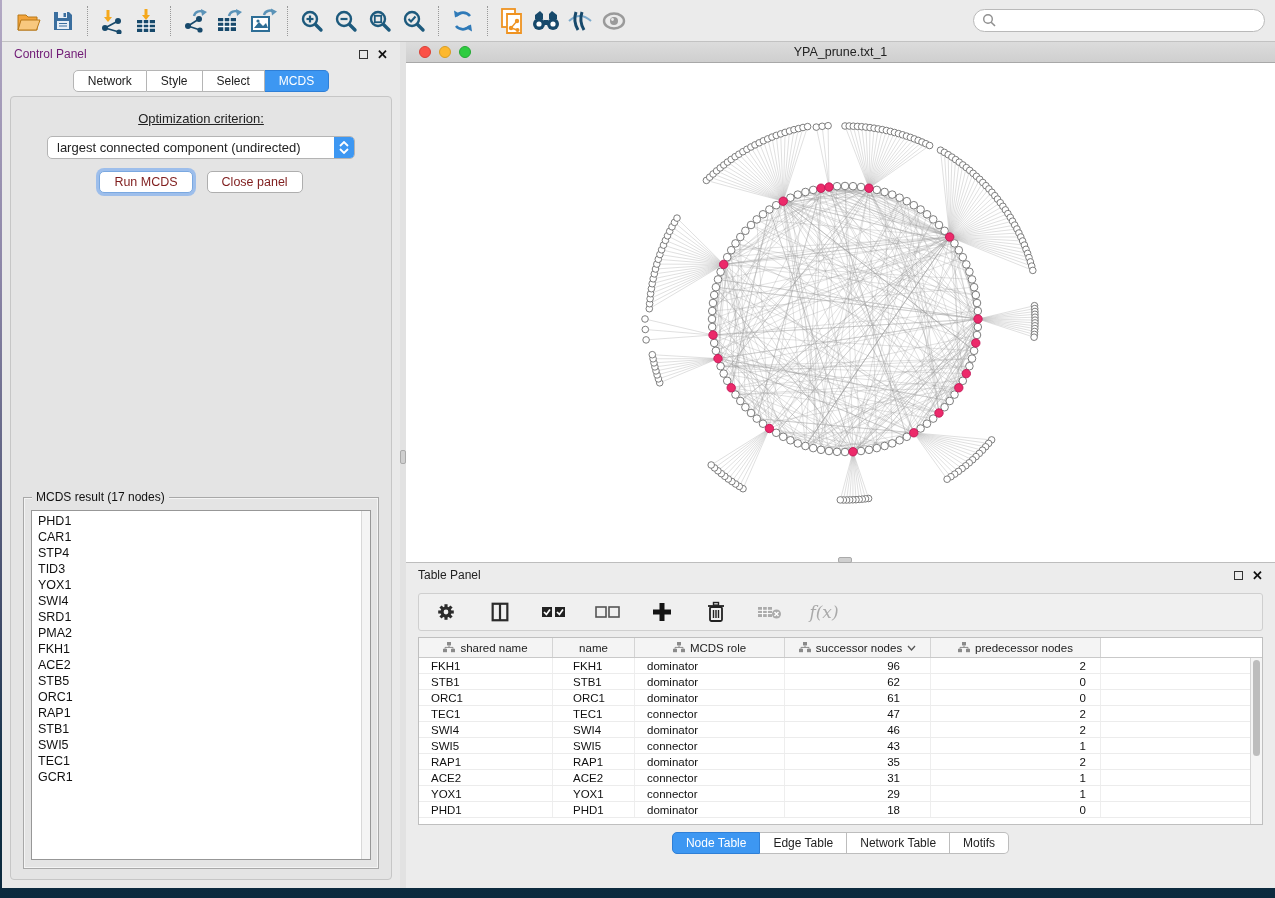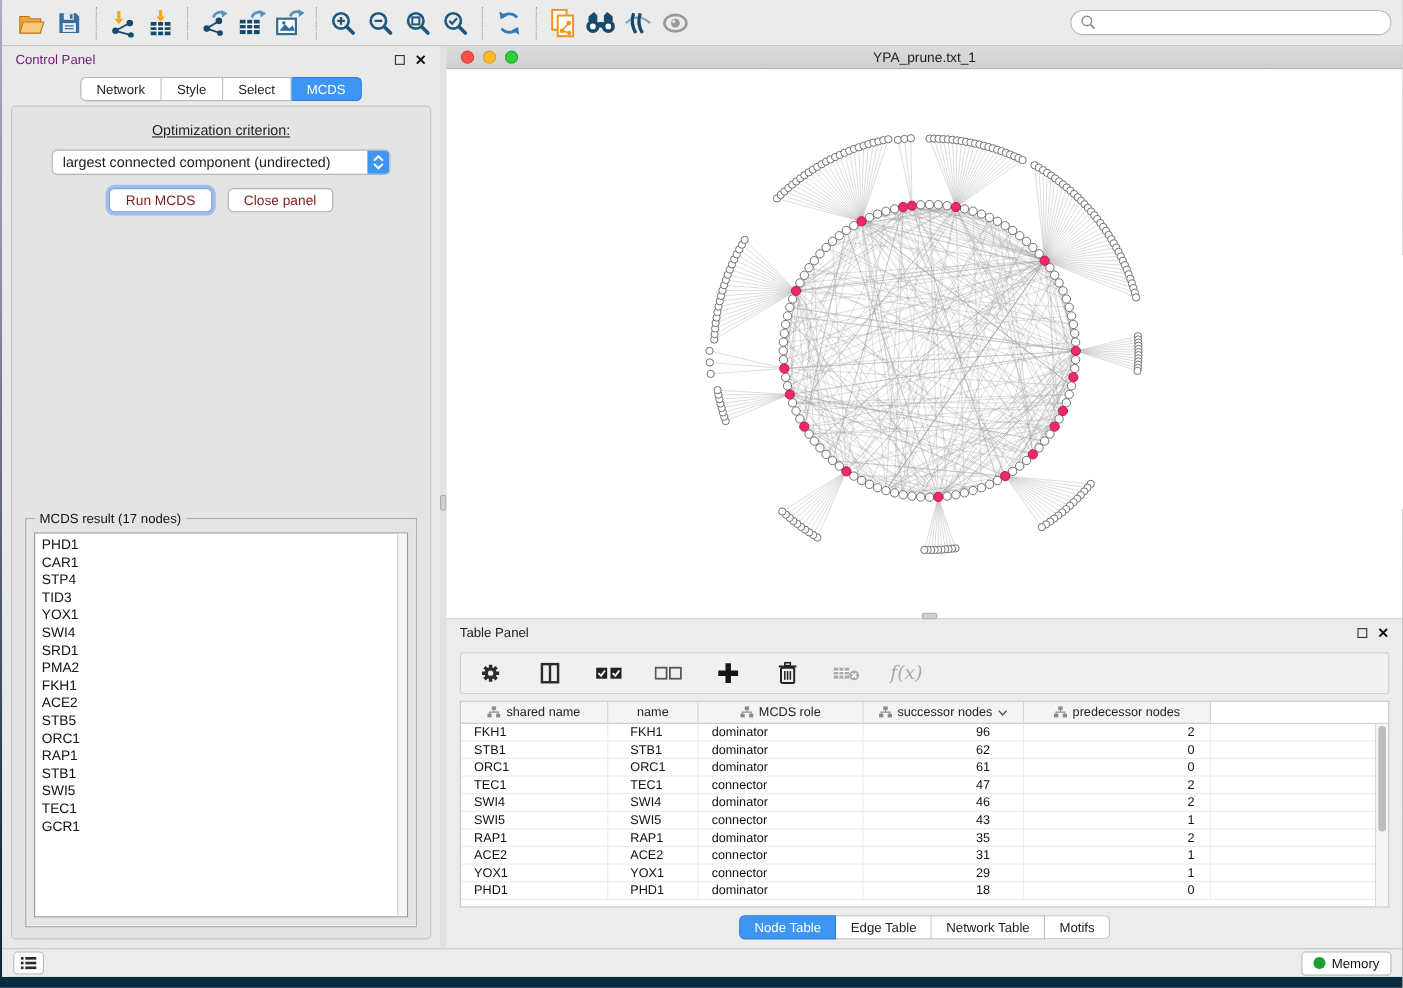--- a/index.html
+++ b/index.html
@@ -1341,31 +1341,13 @@
         <div class="tp-tabs">
             <div class="btab active">Node Table</div>
             <div class="btab">Edge Table</div>
             <div class="btab">Network Table</div>
             <div class="btab">Motifs</div>
           </div>
       </div>
     </div>
   </div>
 
-  <div class="statusbar">
-    <span class="list-btn">
-      <svg width="16" height="13" viewBox="0 0 16 13">
-          <g fill="#2b2b2b">
-            <rect x="1" y="1" width="2.4" height="2.4"></rect>
-            <rect x="1" y="5.3" width="2.4" height="2.4"></rect>
-            <rect x="1" y="9.6" width="2.4" height="2.4"></rect>
-            <rect x="5" y="1" width="10" height="2.4"></rect>
-            <rect x="5" y="5.3" width="10" height="2.4"></rect>
-            <rect x="5" y="9.6" width="10" height="2.4"></rect>
-          </g>
-        </svg>
-    </span>
-    <span class="mem-btn">
-      <span class="mem-dot"></span>
-      <span>Memory</span>
-    </span>
-  </div>
 </div>
 
 </body></html>

